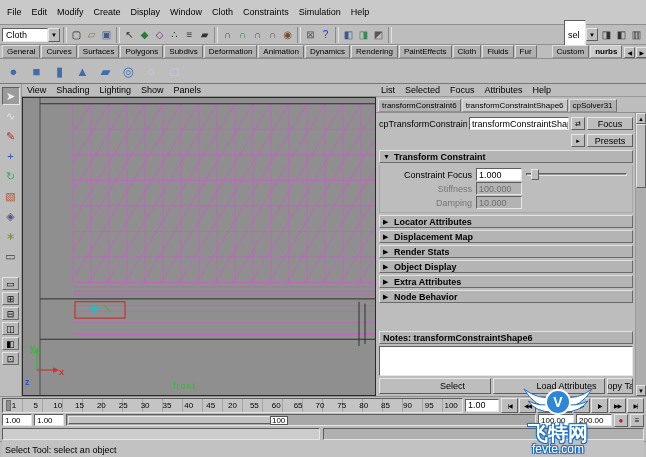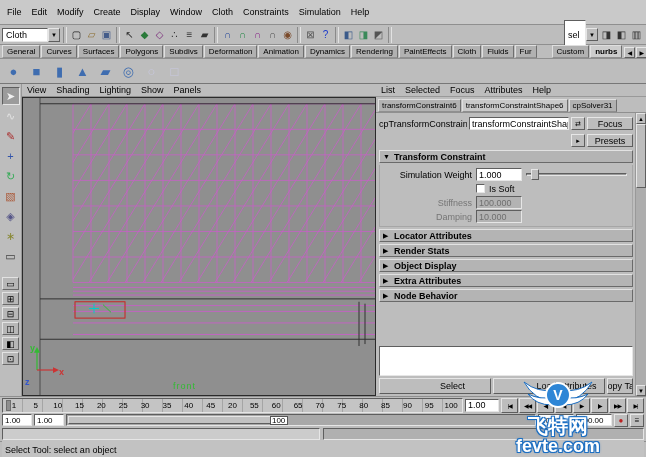--- a/index.html
+++ b/index.html
@@ -87,21 +87,21 @@
 .range-bar{position:absolute;left:1px;top:1px;bottom:1px;width:47%;background:#c2c2c2;border:1px solid;border-color:#e6e6e6 #5e5e5e #5e5e5e #e6e6e6;}
 .range-handle{position:absolute;left:calc(47% - 17px);top:1px;height:9px;width:18px;background:#fff;border:1px solid #555;font-size:8px;display:flex;align-items:center;padding:0 1px;}
 .icon-btn{width:14px;height:13px;font-size:8px;}
 .command-row{height:14px;display:flex;align-items:center;gap:3px;padding:0 2px;flex:0 0 auto;}
 .cmd-input{flex:0 0 318px;height:12px;background:#cccccc;}
 .cmd-result{flex:1;height:12px;background:#b0b0b0;}
 .help-row{height:16px;display:flex;align-items:center;padding:1px 2px;border-top:1px solid #8f8f8f;flex:0 0 auto;}
 .help-field{flex:1;height:20px;display:flex;align-items:center;padding:0 3px;background:#c2c2c2;}
 .watermark{position:absolute;right:2px;bottom:0;width:172px;text-align:center;pointer-events:none;color:#fff;z-index:10;}
 .wm-cn{font-size:20px;font-weight:bold;line-height:1;text-shadow:-1px -1px 0 #1b6ec2,1px -1px 0 #1b6ec2,-1px 1px 0 #1b6ec2,1px 1px 0 #1b6ec2,0 0 3px #1b6ec2;}
-.wm-site{font-size:18px;font-weight:bold;line-height:1.15;text-shadow:-1px -1px 0 #1b6ec2,1px -1px 0 #1b6ec2,-1px 1px 0 #1b6ec2,1px 1px 0 #1b6ec2,0 0 3px #1b6ec2;}
+.wm-site{font-size:12px;font-weight:normal;line-height:1.15;text-shadow:-1px -1px 0 #1b6ec2,1px -1px 0 #1b6ec2,-1px 1px 0 #1b6ec2,1px 1px 0 #1b6ec2,0 0 3px #1b6ec2;}
 </style>
 </head>
 <body>
 
 <div id="app">
 
   <div class="menubar">
 
   <span>File</span>
       <span>Edit</span>
@@ -358,49 +358,48 @@
             <div class="sq-btn btn">▸</div>
             <div class="w-btn btn">Presets</div>
           </div>
 
           <div class="sect">
             <span class="arr">▼</span>
             <span>Transform Constraint</span>
           </div>
           <div class="sect-body">
             <div class="attr-row">
-              <span class="attr-label">Simulation Weight</span>
+              <span class="attr-label">Constraint Focus</span>
               <div class="field attr-field">1.000</div>
               <div class="slider">
                   <div class="track"></div>
                   <div class="handle" style="left:5px;"></div>
                 </div>
-            </div>
-            <div class="attr-row">
-              <span class="attr-label"></span>
-              <div class="checkbox"></div>
-              <span>Is Soft</span>
             </div>
             <div class="attr-row">
               <span class="attr-label disabled">Stiffness</span>
               <div class="field attr-field disabled">100.000</div>
             </div>
             <div class="attr-row">
               <span class="attr-label disabled">Damping</span>
               <div class="field attr-field disabled">10.000</div>
             </div>
           </div>
 
           <div class="sect-list">
 
               <div class="sect">
                 <span class="arr">▶</span>
                 <span>Locator Attributes</span>
               </div>
 
+              <div class="sect">
+                <span class="arr">▶</span>
+                <span>Displacement Map</span>
+              </div>
 
               <div class="sect">
                 <span class="arr">▶</span>
                 <span>Render Stats</span>
               </div>
 
               <div class="sect">
                 <span class="arr">▶</span>
                 <span>Object Display</span>
               </div>
@@ -411,20 +410,23 @@
               </div>
 
               <div class="sect">
                 <span class="arr">▶</span>
                 <span>Node Behavior</span>
               </div>
             </div>
 
           <div class="spacer"></div>
 
+          <div class="sect">
+            <span>Notes: transformConstraintShape6</span>
+          </div>
           <div class="notesbox"></div>
 
           <div class="ae-buttons">
             <div class="btn grow">Select</div>
             <div class="btn grow">Load Attributes</div>
             <div class="btn clip">Copy Tab</div>
           </div>
         </div>
 
         <div class="ae-scrollbar">

